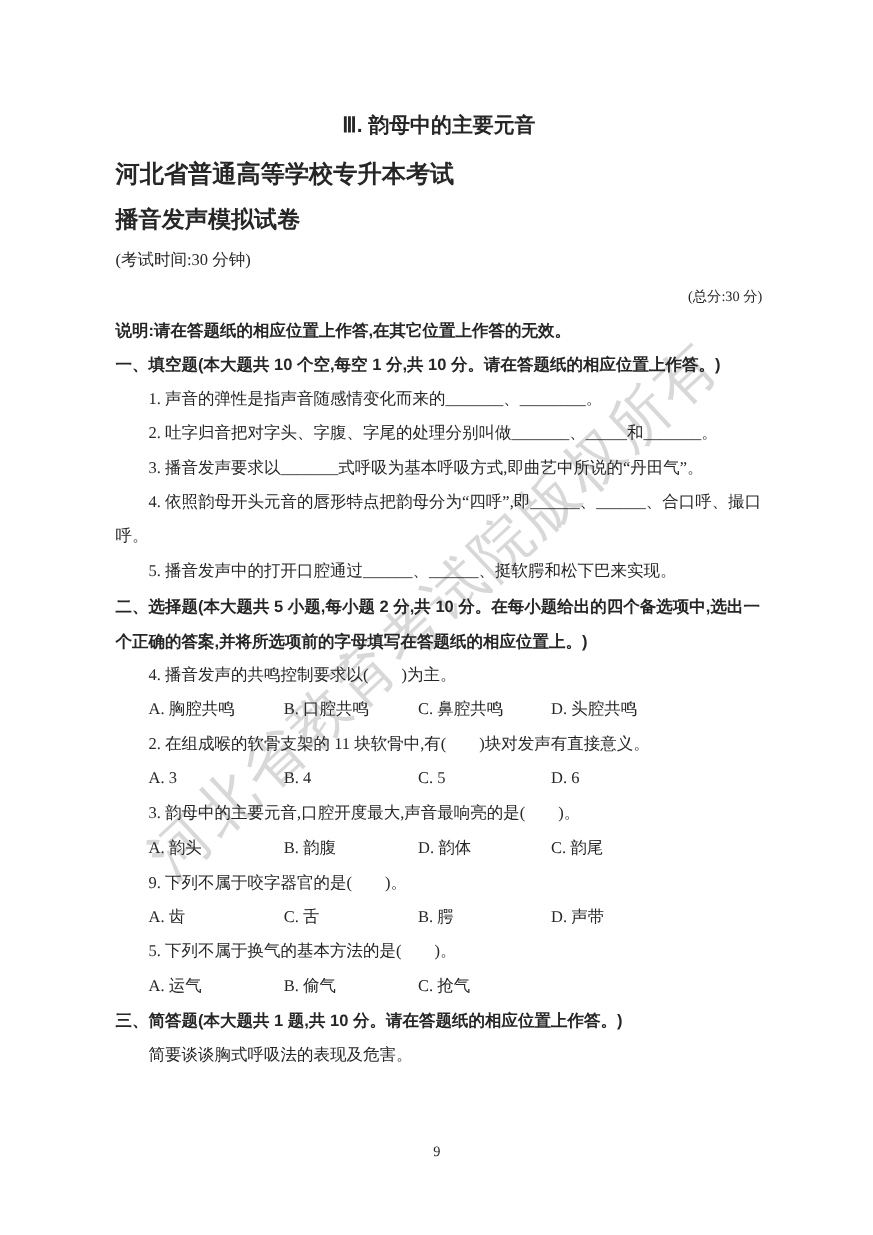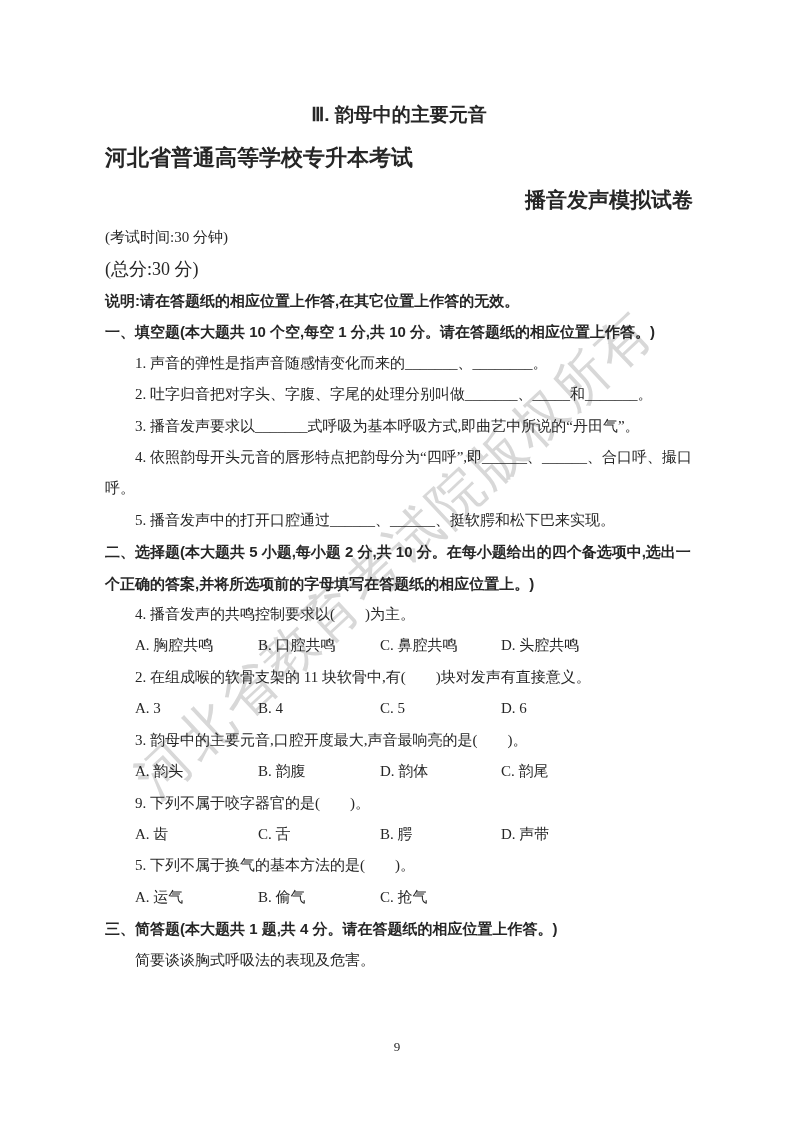--- a/index.html
+++ b/index.html
@@ -37,24 +37,24 @@
   .t1 {
     font-size: 19px; line-height: 42px; font-weight: bold;
     text-align: center; font-family: "Liberation Sans", sans-serif;
   }
   .t2 {
     font-size: 22px; line-height: 43px; font-weight: bold;
     font-family: "Liberation Sans", sans-serif;
   }
   .t3 {
     font-size: 21px; line-height: 42px; font-weight: bold;
-    text-align: right; font-family: Liberation Sans, sans-serif;
+    text-align: left; font-family: Liberation Sans, sans-serif;
   }
   .m1 { font-size: 15px; line-height: 33px; }
-  .m2 { font-size: 18px; line-height: 31px; text-align: left; }
+  .m2 { font-size: 13px; line-height: 31px; text-align: right; }
   .line {
     font-size: 15px;
     line-height: 31.4px;
     white-space: pre-wrap;
   }
   .bold {
     font-weight: bold;
     font-family: "Liberation Sans", sans-serif;
   }
   .indent { text-indent: 30px; }
@@ -134,20 +134,20 @@
       <span>D. 声带</span>
     </div>
 
     <p class="line indent">5. 下列不属于换气的基本方法的是(　　)。</p>
     <div class="options">
       <span>A. 运气</span>
       <span>B. 偷气</span>
       <span>C. 抢气</span>
     </div>
 
-    <p class="line bold">三、简答题(本大题共 1 题,共 4 分。请在答题纸的相应位置上作答。)</p>
+    <p class="line bold">三、简答题(本大题共 1 题,共 10 分。请在答题纸的相应位置上作答。)</p>
     <p class="line indent">简要谈谈胸式呼吸法的表现及危害。</p>
 
   </div>
 
   <div class="pagenum">9</div>
 
 </div>
 
 </body></html>

